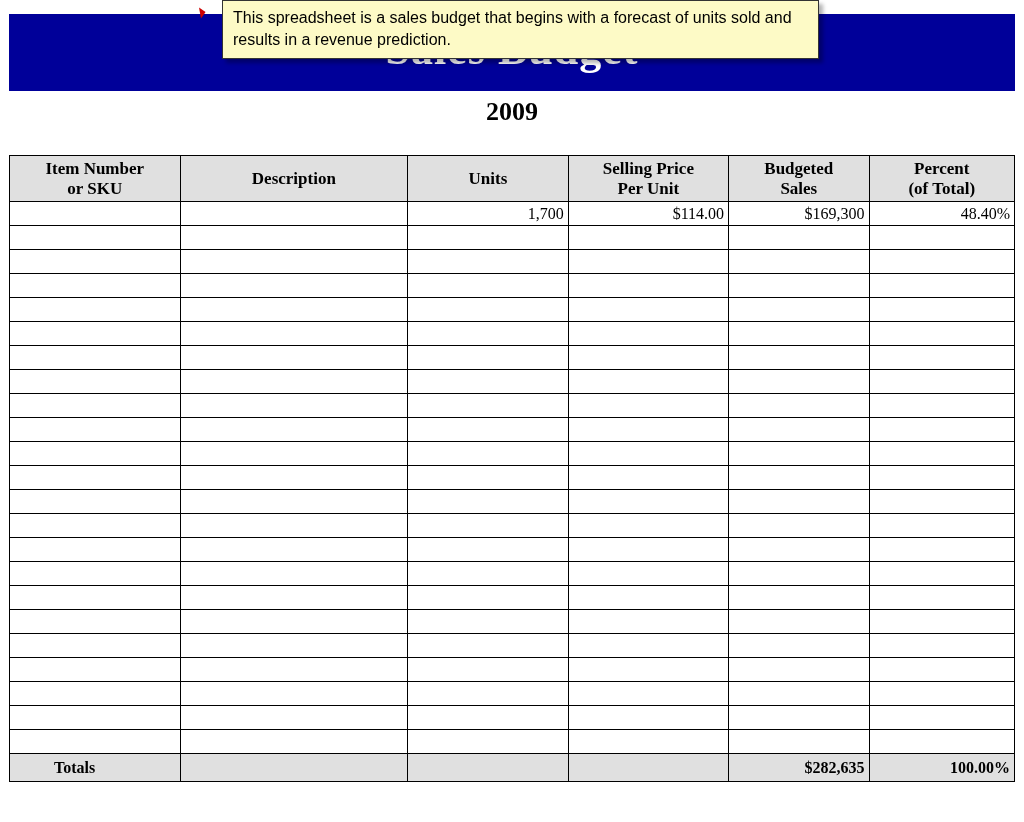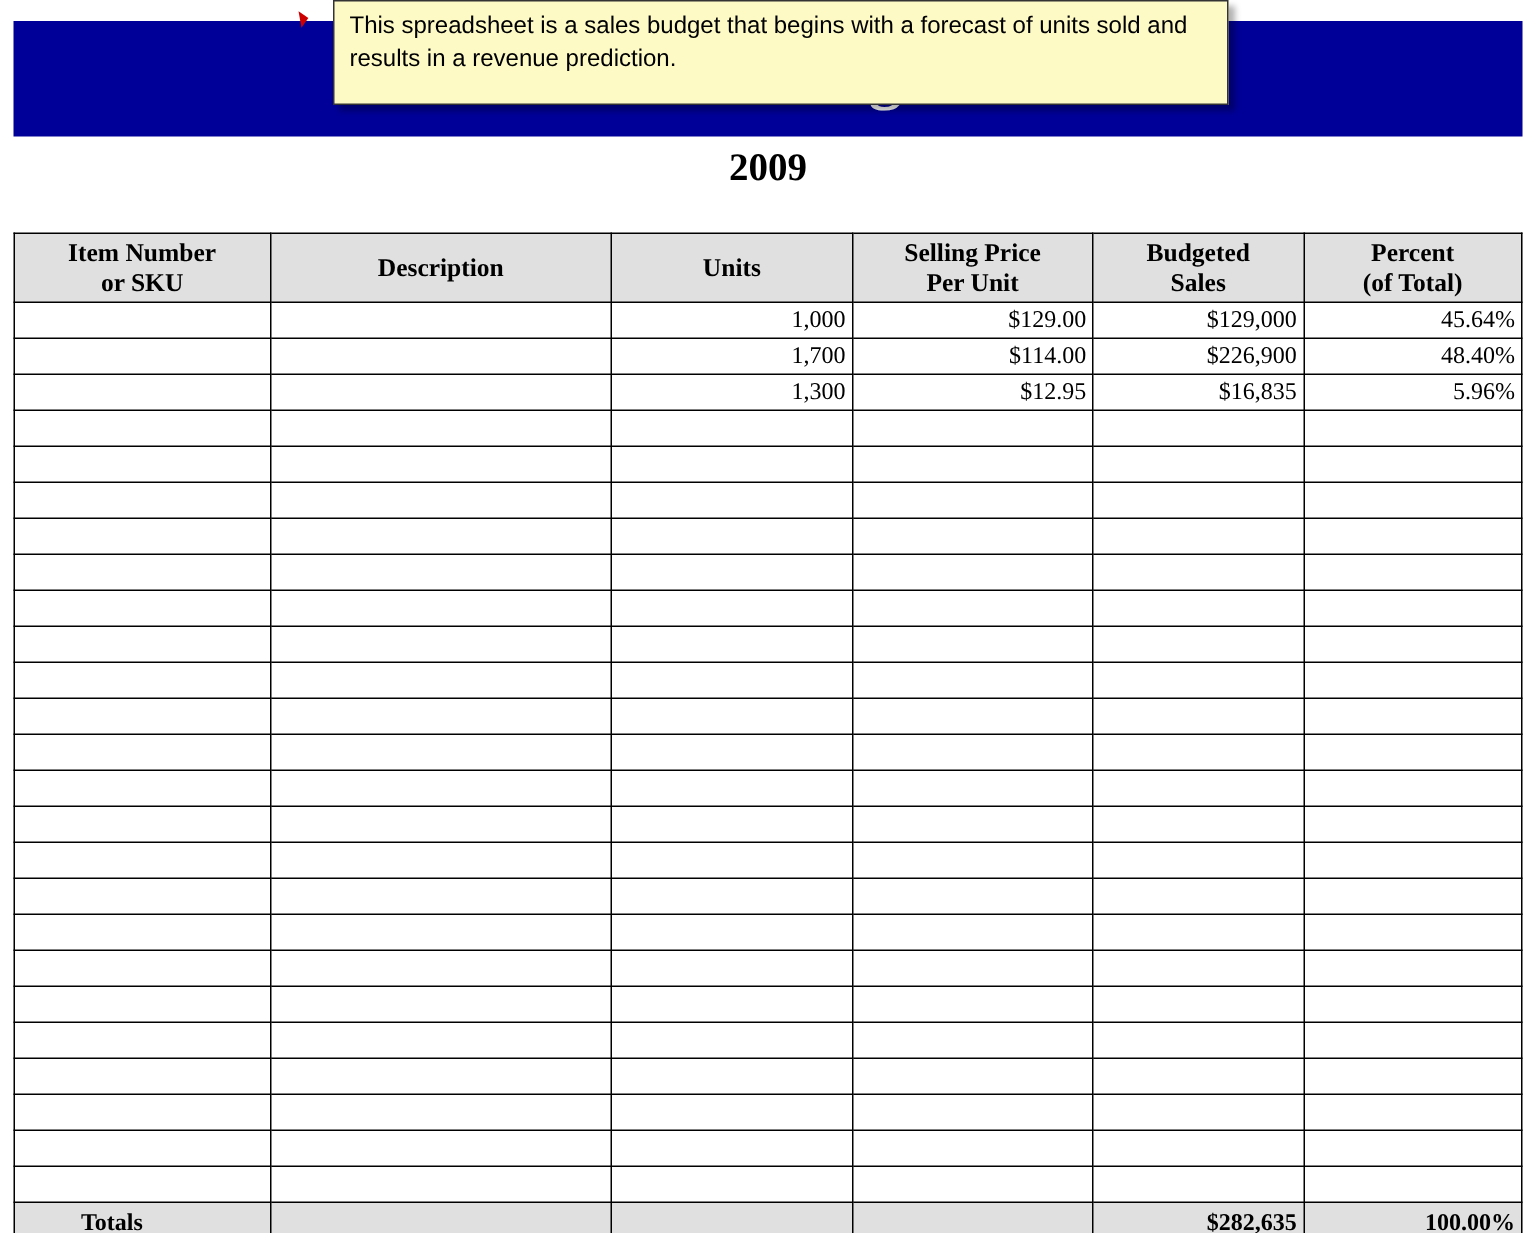--- a/index.html
+++ b/index.html
@@ -24,21 +24,21 @@
       z-index: 10;
     }
     .tooltip {
       position: absolute;
       left: 222px;
       top: 0px;
       width: 597px;
       background: #fdfac6;
       border: 1px solid #333;
       box-shadow: 4px 4px 4px rgba(0,0,0,0.3);
-      padding: 6px 10px 19px 10px;
+      padding: 6px 10px 8px 10px;
       font-family: Tahoma, Arial, sans-serif;
       font-size: 16px;
       line-height: 1.35;
       color: #000;
       z-index: 11;
     }
     .page {
       position: absolute;
       left: 9px;
       top: 14px;
@@ -127,40 +127,24 @@
         <th>Units</th>
         <th>Selling Price<br>Per Unit</th>
         <th>Budgeted<br>Sales</th>
         <th>Percent<br>(of Total)</th>
       </tr>
     </thead>
     <tbody id="tbody">
         <tr>
           <td></td>
           <td></td>
-          <td class="num">1,000</td>
-          <td class="num">$129.00</td>
-          <td class="num">$129,000</td>
-          <td class="num">45.64%</td>
-        </tr>
-        <tr>
-          <td></td>
-          <td></td>
           <td class="num">1,700</td>
           <td class="num">$114.00</td>
-          <td class="num">$226,900</td>
+          <td class="num">$169,300</td>
           <td class="num">48.40%</td>
-        </tr>
-        <tr>
-          <td></td>
-          <td></td>
-          <td class="num">1,300</td>
-          <td class="num">$12.95</td>
-          <td class="num">$16,835</td>
-          <td class="num">5.96%</td>
         </tr>
         <tr>
           <td></td>
           <td></td>
           <td class="num"></td>
           <td class="num"></td>
           <td class="num"></td>
           <td class="num"></td>
         </tr>
         <tr>

